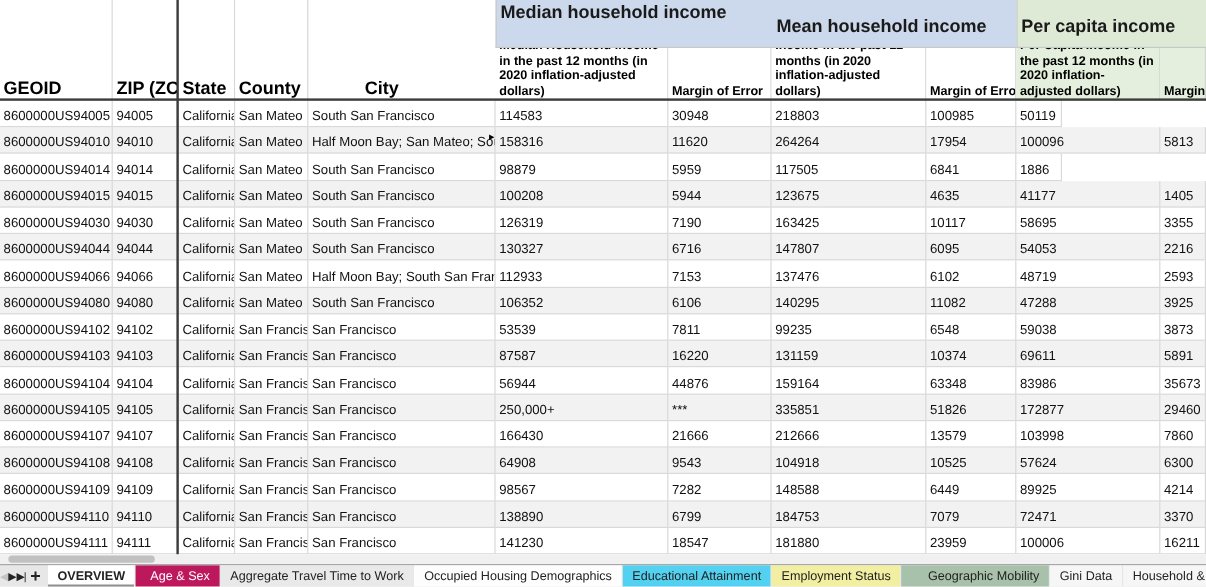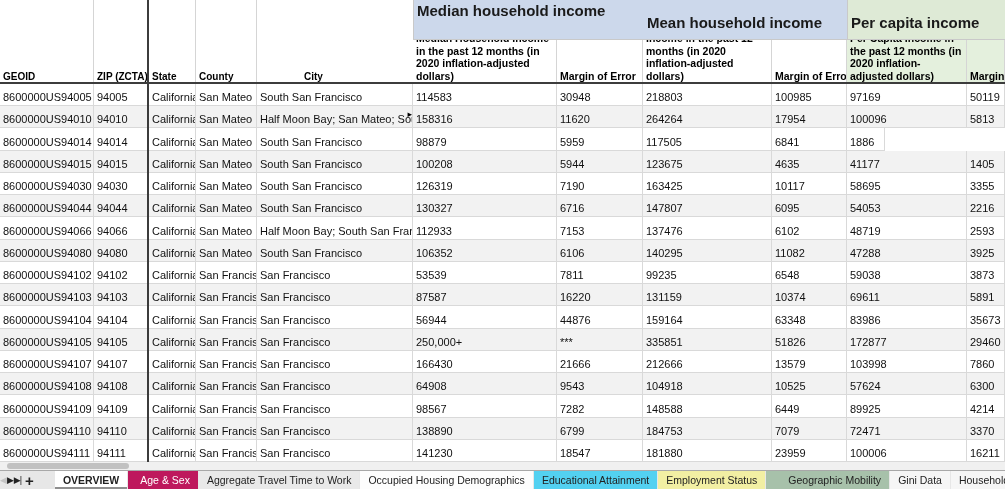--- a/index.html
+++ b/index.html
@@ -4,21 +4,21 @@
 <style>
   * { margin:0; padding:0; box-sizing:border-box; }
   html,body { width:1005px; height:489px; overflow:hidden; background:#fff;
     font-family:"Liberation Sans", sans-serif; }
   #app { position:relative; width:1005px; height:489px; background:#fff; }
 
   
   #grid { position:absolute; left:0; top:0; width:1005px; height:462px; overflow:hidden; background:#fff; }
 
   .hcell { position:absolute; display:flex; align-items:flex-end; padding:2px 3px;
-    font-size:10px; font-weight:bold; color:#000; background:#fff;
+    font-size:15px; font-weight:bold; color:#000; background:#fff;
     border-right:1px solid #d5d5d5; white-space:nowrap; overflow:hidden; }
   .band { position:absolute; top:0; height:40px; border-bottom:1px solid #c9c9c9; }
   .band-label { position:absolute; font-size:15px; font-weight:bold; color:#1a1a1a; white-space:nowrap; }
   .sub { position:absolute; top:40px; height:44px; display:flex; align-items:flex-end;
     padding:1px 3px 2px 3px; font-size:10.5px; font-weight:bold; line-height:12.5px;
     border-right:1px solid #d5d5d5; background:#fff; overflow:hidden; }
   .sub.nowrap { white-space:nowrap; }
 
   #rows { position:absolute; left:0; top:84px; width:1005px; }
   .row { display:flex; height:22.235px; background:#fff; }
@@ -40,21 +40,21 @@
 
   
   #tabbar { position:absolute; left:0; top:470px; width:1005px; height:19px; background:#e7e7e7;
     border-top:1px solid #a8a8a8; display:flex; align-items:stretch; overflow:hidden; }
   .navbtn { display:flex; align-items:center; justify-content:center; width:14px; font-size:9px; color:#222; cursor:default; }
   .navbtn.disabled { color:#c4c4c4; }
   .navbtn.plus { font-size:15px; font-weight:bold; width:20px; margin:0 6px 0 4px; }
   #tabs { display:flex; align-items:stretch; }
   .tab { display:flex; align-items:center; padding:0 8px; font-size:10.5px; color:#222;
     white-space:nowrap; margin-right:1px; cursor:default; }
-  .tab.active { font-weight:bold; box-shadow: inset 0 -3px 0 -1px #8f8f8f; margin-left: 15px; }
+  .tab.active { font-weight:bold; box-shadow: inset 0 -3px 0 -1px #8f8f8f; }
 </style>
 </head>
 <body>
 
 <div id="app">
 
   <div id="grid">
 
     <div class="hcell" style="left:0; top:0; width:94px; height:84px;">GEOID</div>
     <div class="hcell" style="left:94px; top:0; width:55px; height:84px;">ZIP (ZCTA)</div>
@@ -79,21 +79,20 @@
         <div class="row">
           <div class="cell c0">8600000US94005</div>
           <div class="cell c1">94005</div>
           <div class="cell c2">California</div>
           <div class="cell c3">San Mateo</div>
           <div class="cell c4">South San Francisco</div>
           <div class="cell c5">114583</div>
           <div class="cell c6">30948</div>
           <div class="cell c7">218803</div>
           <div class="cell c8">100985</div>
-          <div class="cell c9">97169</div>
           <div class="cell c10">50119</div>
         </div>
         <div class="row bandrow">
           <div class="cell c0">8600000US94010</div>
           <div class="cell c1">94010</div>
           <div class="cell c2">California</div>
           <div class="cell c3">San Mateo</div>
           <div class="cell c4">Half Moon Bay; San Mateo; South Sar<span class="clip-marker">▸</span></div>
           <div class="cell c5">158316</div>
           <div class="cell c6">11620</div>

